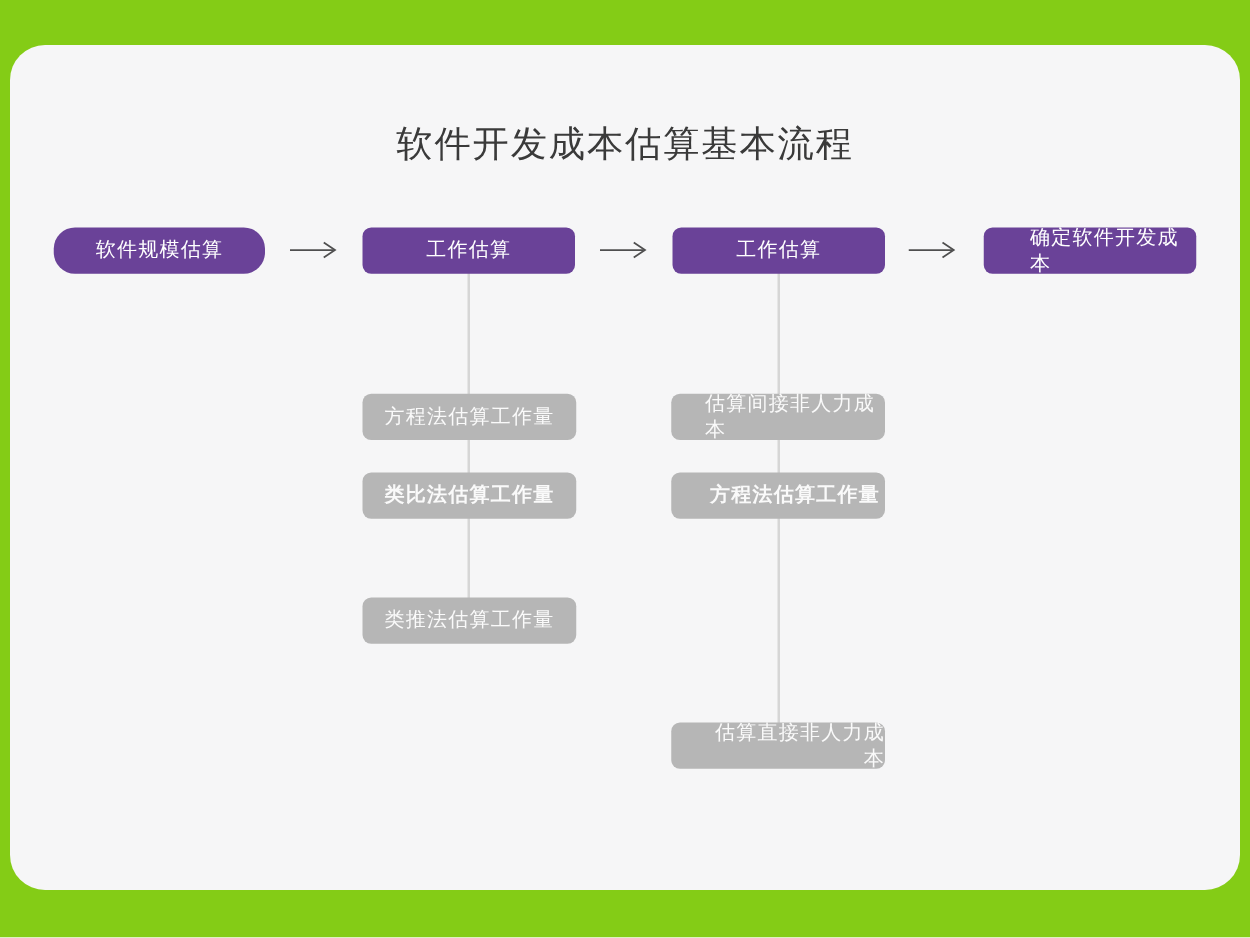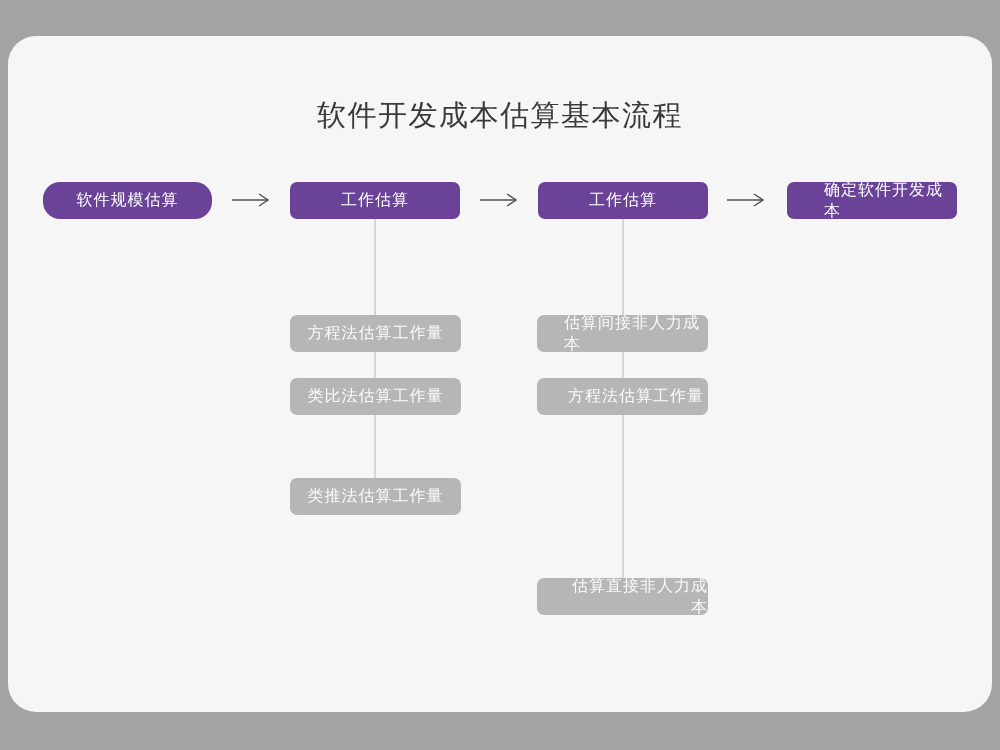--- a/index.html
+++ b/index.html
@@ -6,21 +6,21 @@
     margin: 0;
     padding: 0;
     background: #ffffff;
     font-family: "Liberation Sans", "DejaVu Sans", sans-serif;
   }
   .stage-wrap {
     position: relative;
     width: 1000px;
     height: 750px;
     overflow: hidden;
-    background: #a3a3a3;
+    background: #84cc16;
   }
   .card {
     position: absolute;
     left: 8px;
     top: 36px;
     width: 984px;
     height: 676px;
     background: #f6f6f7;
     border-radius: 28px;
   }
@@ -71,21 +71,21 @@
     background: #d6d6d6;
     z-index: 1;
   }
   .connector.work { left: 374px; top: 218px; height: 262px; }
   .connector.cost { left: 622px; top: 218px; height: 362px; }
 
   
   .col-a { left: 290px; }
   .col-b { left: 537px; padding-left: 27px; }
   .row-1 { top: 268px; margin-top: 47px; }
-  .row-2 { top: 378px; }
+  .row-2 { top: 378px; font-weight: bold; }
   .row-3 { top: 478px; }
   .row-4 { top: 578px; text-align: right; }
 </style>
 </head>
 <body>
 
 <div class="stage-wrap">
 
   <div class="card"></div>
 

